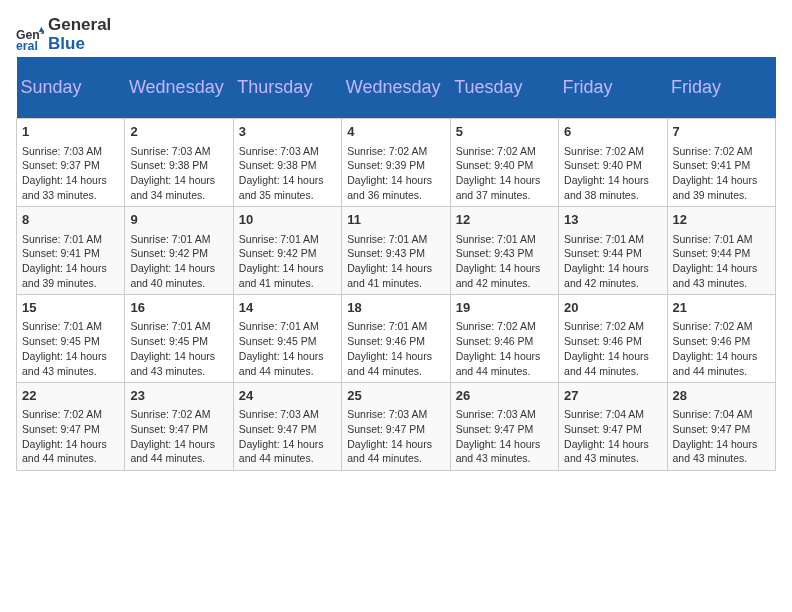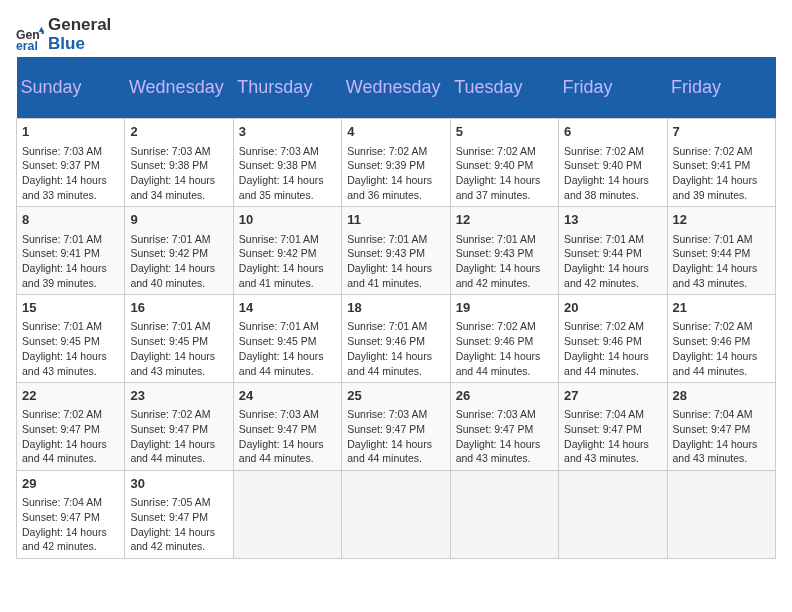--- a/index.html
+++ b/index.html
@@ -136,23 +136,14 @@
       </tr>
       <tr>
         <td><span class="day-number">22</span>Sunrise: 7:02 AM<br>Sunset: 9:47 PM<br>Daylight: 14 hours and 44 minutes.</td>
         <td><span class="day-number">23</span>Sunrise: 7:02 AM<br>Sunset: 9:47 PM<br>Daylight: 14 hours and 44 minutes.</td>
         <td><span class="day-number">24</span>Sunrise: 7:03 AM<br>Sunset: 9:47 PM<br>Daylight: 14 hours and 44 minutes.</td>
         <td><span class="day-number">25</span>Sunrise: 7:03 AM<br>Sunset: 9:47 PM<br>Daylight: 14 hours and 44 minutes.</td>
         <td><span class="day-number">26</span>Sunrise: 7:03 AM<br>Sunset: 9:47 PM<br>Daylight: 14 hours and 43 minutes.</td>
         <td><span class="day-number">27</span>Sunrise: 7:04 AM<br>Sunset: 9:47 PM<br>Daylight: 14 hours and 43 minutes.</td>
         <td><span class="day-number">28</span>Sunrise: 7:04 AM<br>Sunset: 9:47 PM<br>Daylight: 14 hours and 43 minutes.</td>
       </tr>
-      <tr>
-        <td><span class="day-number">29</span>Sunrise: 7:04 AM<br>Sunset: 9:47 PM<br>Daylight: 14 hours and 42 minutes.</td>
-        <td><span class="day-number">30</span>Sunrise: 7:05 AM<br>Sunset: 9:47 PM<br>Daylight: 14 hours and 42 minutes.</td>
-        <td class="empty"></td>
-        <td class="empty"></td>
-        <td class="empty"></td>
-        <td class="empty"></td>
-        <td class="empty"></td>
-      </tr>
     </tbody>
 </table>
 
 </body></html>

